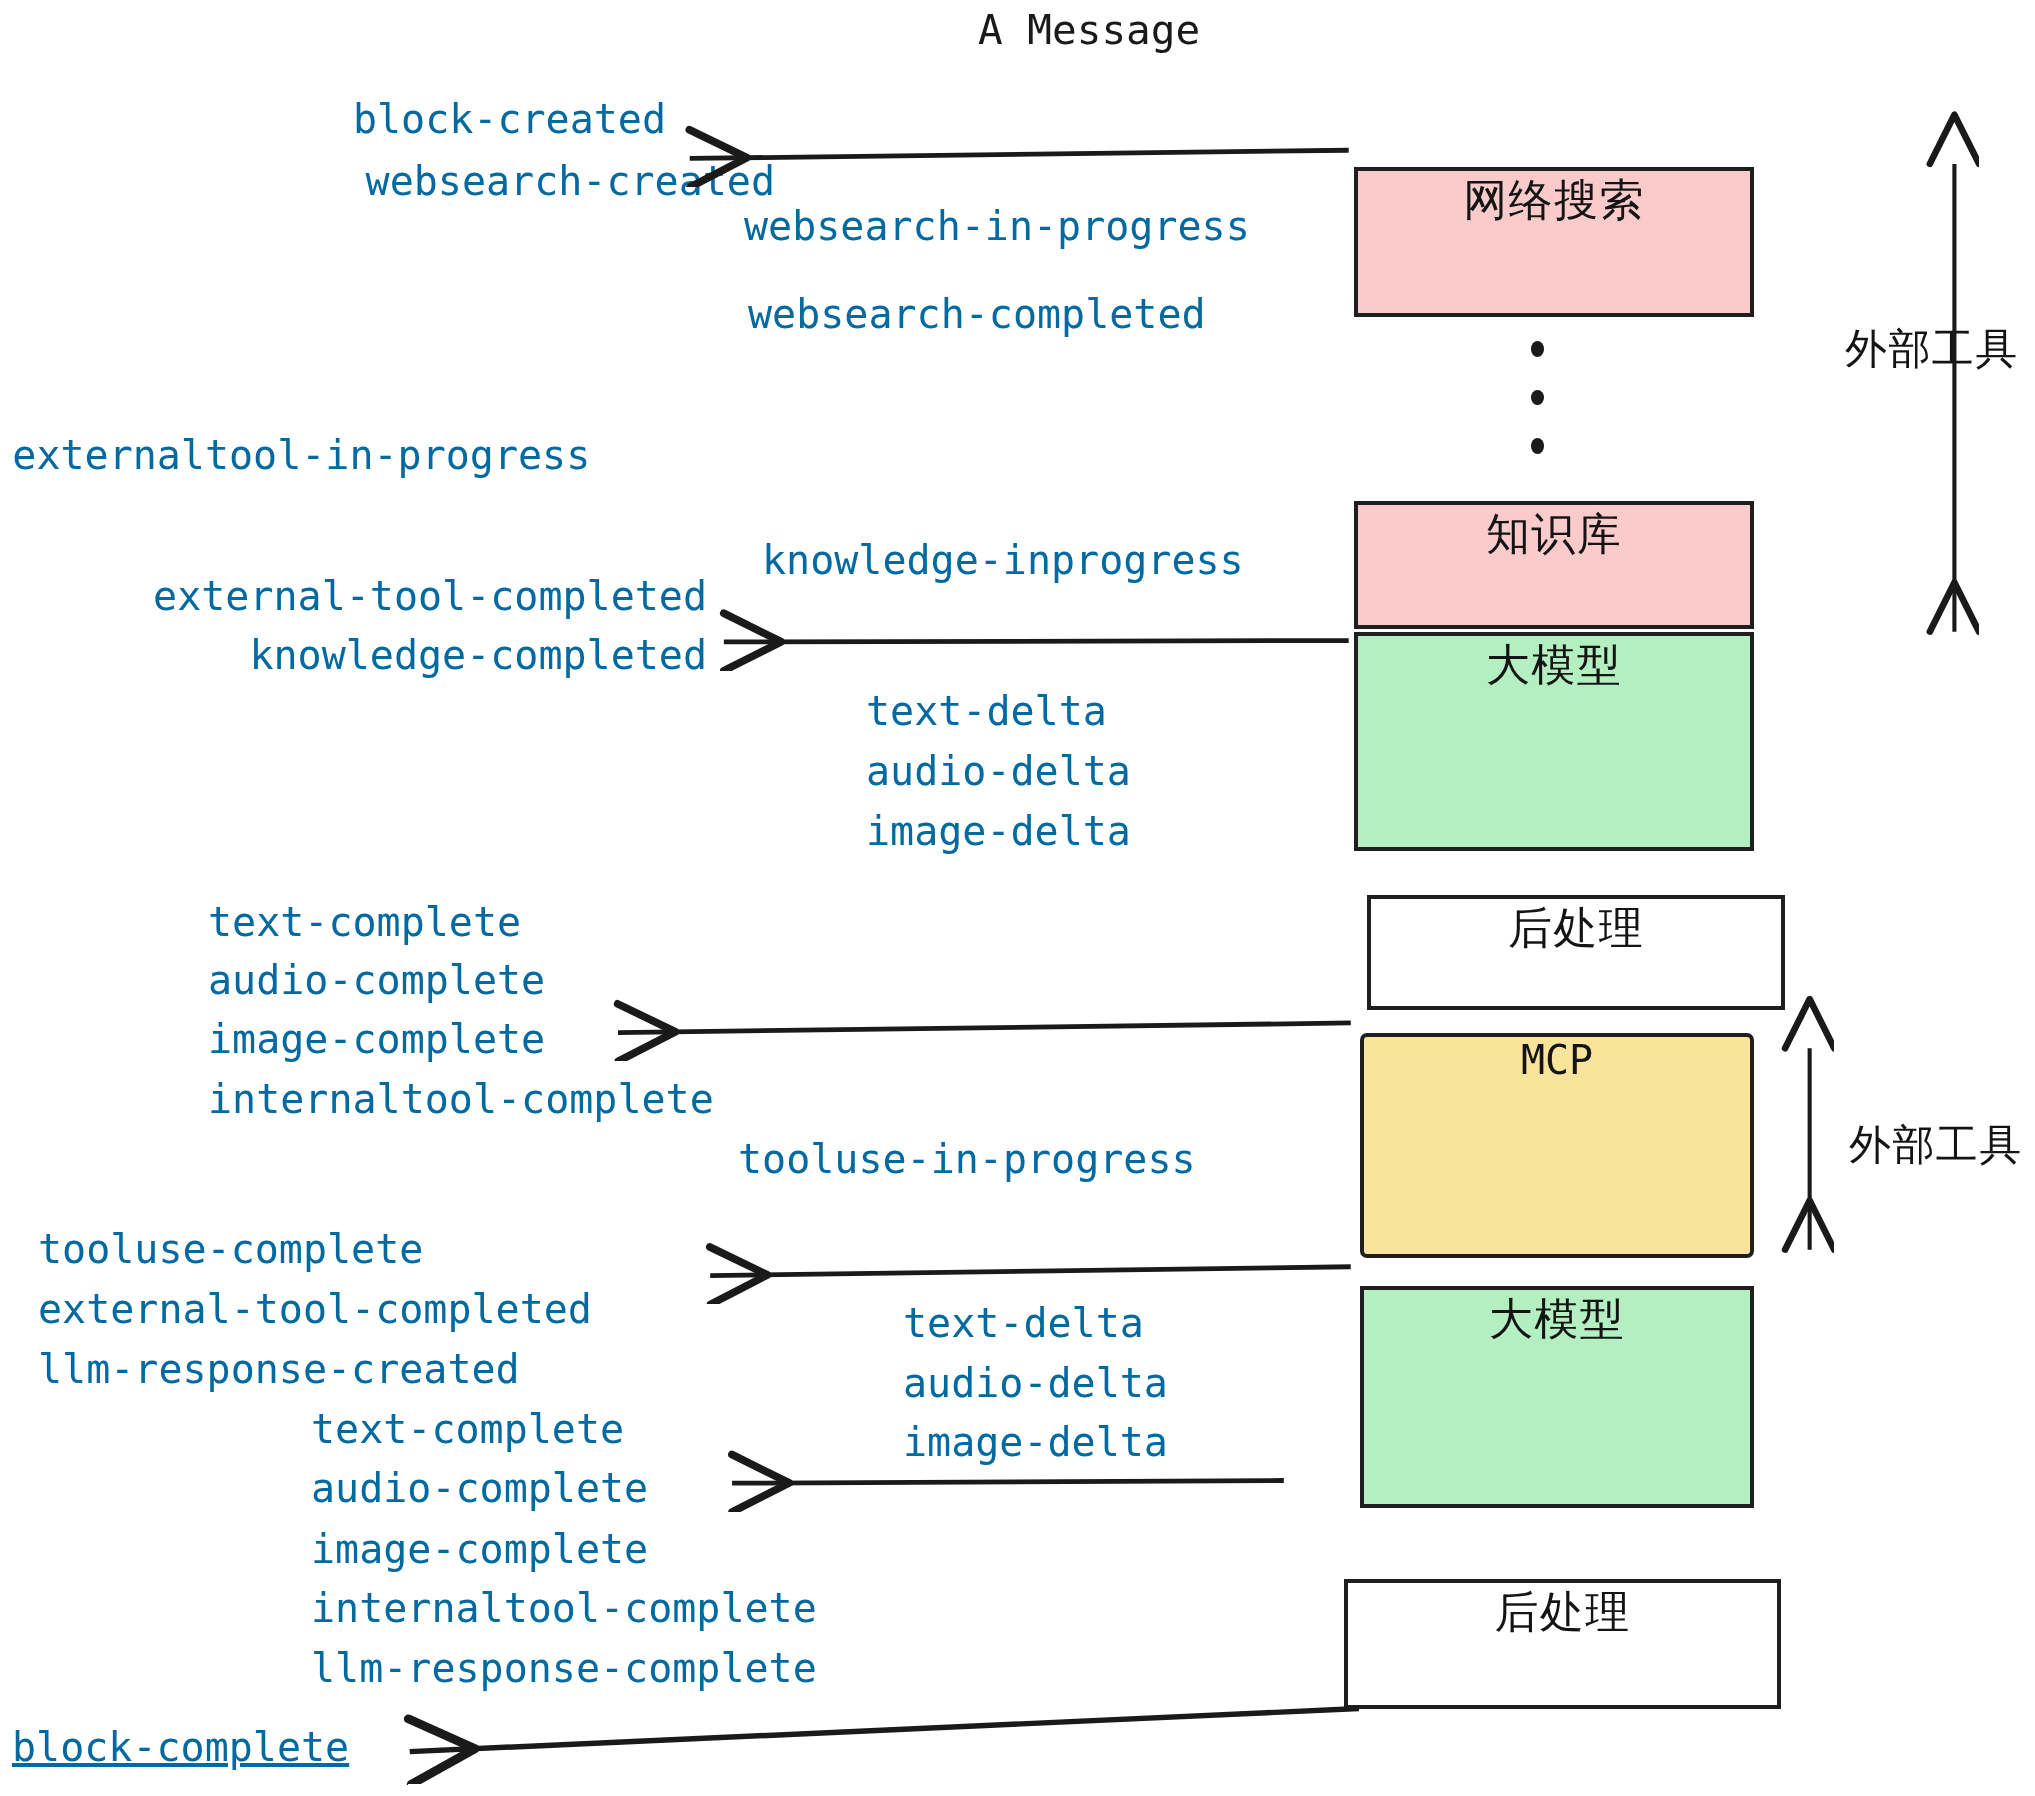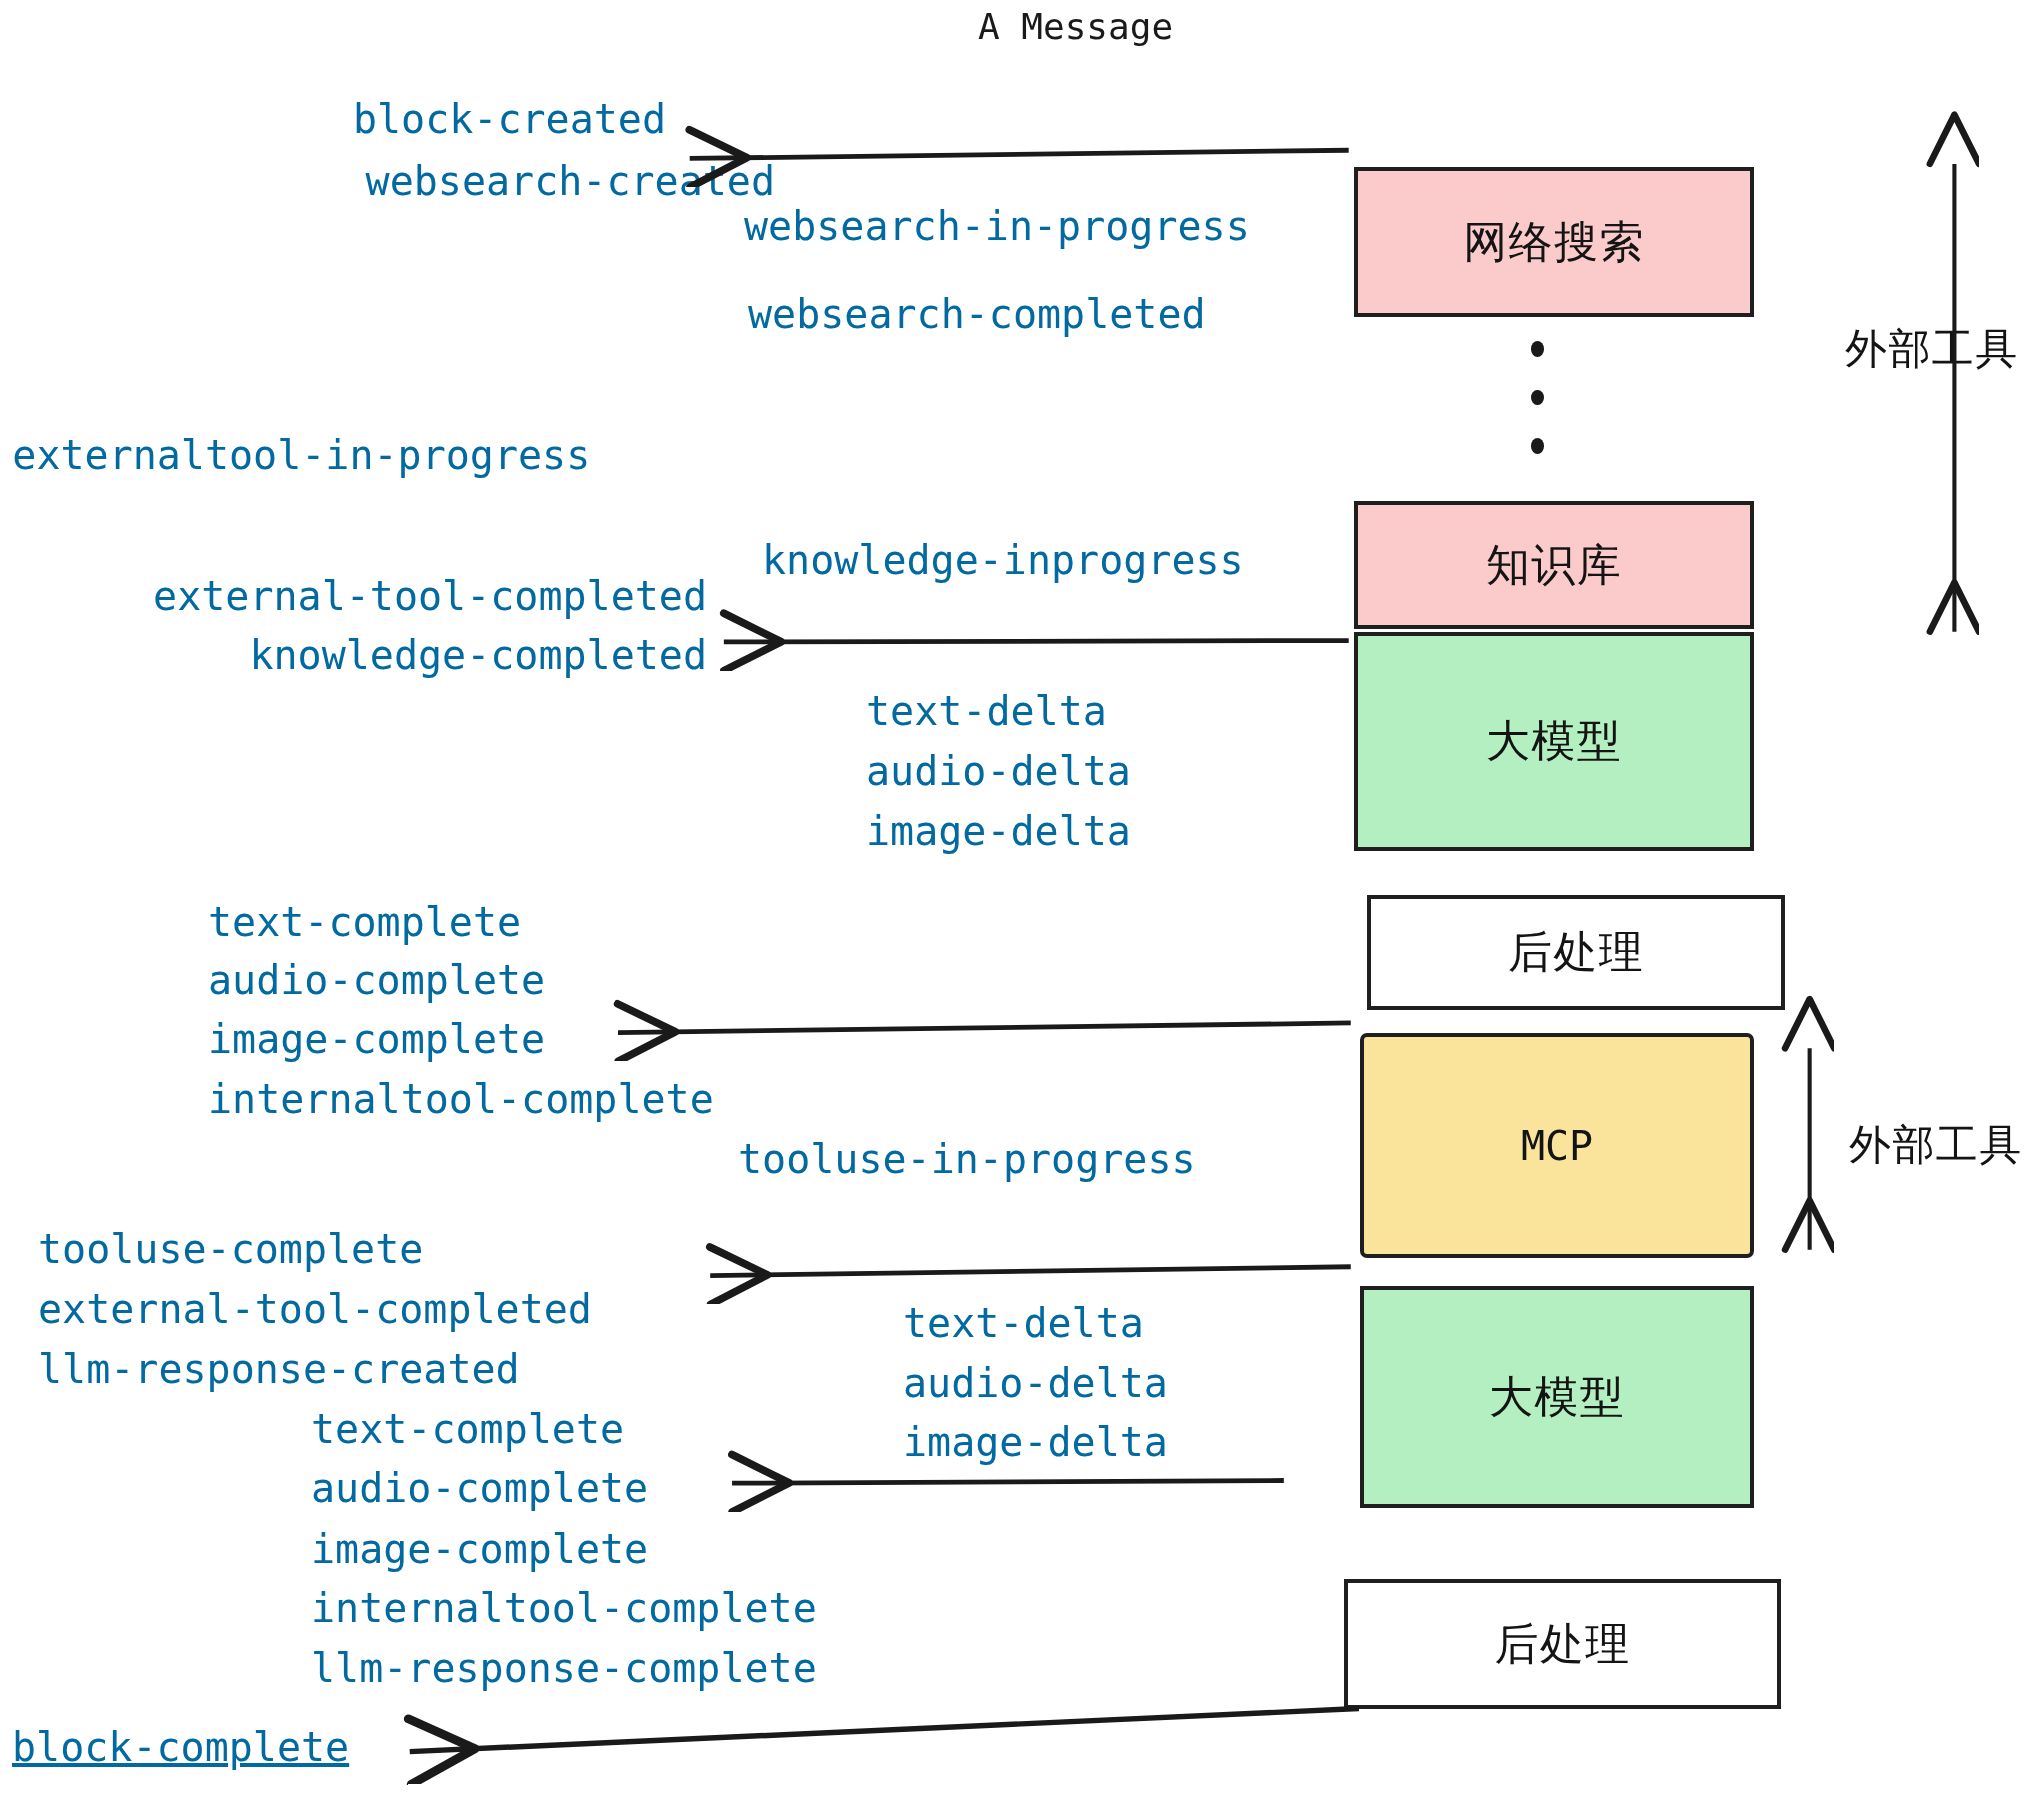--- a/index.html
+++ b/index.html
@@ -27,32 +27,31 @@
     font-size: 40px;
     line-height: 1.0;
     letter-spacing: 0px;
     color: #0369a1;
     font-weight: 500;
   }
   .evt.right { transform: translateX(-100%); }
   .title {
     position: absolute;
     font-family: "DejaVu Sans Mono", "Liberation Mono", monospace;
-    font-size: 36px;
+    font-size: 41px;
     color: #1a1a1a;
     white-space: pre;
     font-weight: 500;
   }
   
   .node {
     position: absolute;
     box-sizing: border-box;
     border: 4.8px solid #1f1f1f;
     display: flex;
-    align-items: center;
     justify-content: center;
   }
   .node .node-label {
     font-family: "DejaVu Sans", "Liberation Sans", sans-serif;
     font-size: 44px;
     color: #141414;
     white-space: pre;
     letter-spacing: 1.4px;
   }
   .node.mono .node-label {

